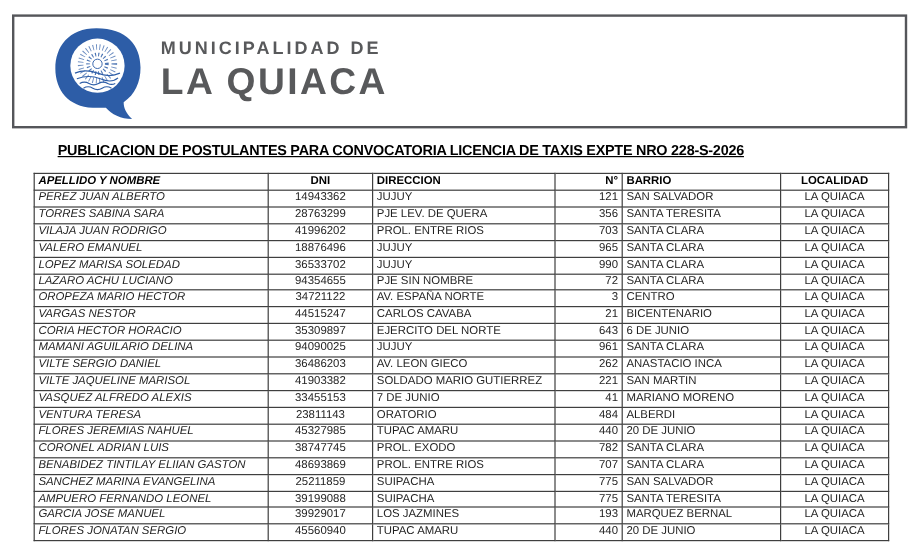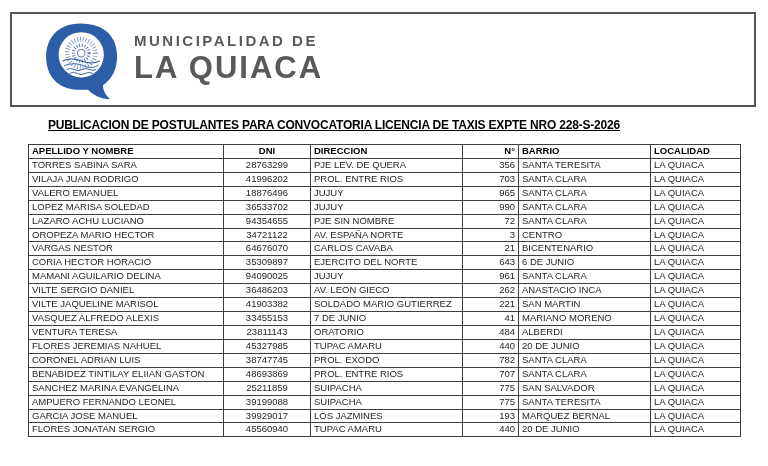--- a/index.html
+++ b/index.html
@@ -72,26 +72,26 @@
     padding: 1px 3px;
     height: 13px;
     line-height: 1.15;
     overflow: hidden;
     white-space: nowrap;
   }
   table.postulantes th {
     font-weight: bold;
     color: #000;
   }
-  .c0 { width: 195px; text-align: left; }
+  .c0 { width: 195px; text-align: left; font-style: italic; }
   .c1 { width: 87px;  text-align: center; }
   .c2 { width: 152px; text-align: left; margin-top: 10px; }
   .c3 { width: 56px;  text-align: right; }
   .c4 { width: 132px; text-align: left; }
-  .c5 { width: 90px;  text-align: left; }
+  .c5 { width: 90px;  text-align: center; }
 </style>
 </head>
 <body>
 
 <div class="header-box">
   <div class="logo-wrap">
     <svg viewBox="0 0 100 100" width="92" height="78">
 
       <path d="M48 2 C 18 2, 4 22, 4 45 C 4 68, 18 86, 44 87 L 58 87
                C 64 94, 74 99, 86 99 C 79 92, 77 87, 77 81
@@ -126,20 +126,28 @@
       <th class="c0">APELLIDO Y NOMBRE</th>
       <th class="c1">DNI</th>
       <th class="c2">DIRECCION</th>
       <th class="c3">N°</th>
       <th class="c4">BARRIO</th>
       <th class="c5">LOCALIDAD</th>
     </tr>
   </thead>
   <tbody>
       <tr>
+        <td class="c0">PEREZ JUAN ALBERTO</td>
+        <td class="c1">14943362</td>
+        <td class="c2">JUJUY</td>
+        <td class="c3">121</td>
+        <td class="c4">SAN SALVADOR</td>
+        <td class="c5">LA QUIACA</td>
+      </tr>
+      <tr>
         <td class="c0">TORRES SABINA SARA</td>
         <td class="c1">28763299</td>
         <td class="c2">PJE LEV. DE QUERA</td>
         <td class="c3">356</td>
         <td class="c4">SANTA TERESITA</td>
         <td class="c5">LA QUIACA</td>
       </tr>
       <tr>
         <td class="c0">VILAJA JUAN RODRIGO</td>
         <td class="c1">41996202</td>
@@ -175,21 +183,21 @@
       <tr>
         <td class="c0">OROPEZA MARIO HECTOR</td>
         <td class="c1">34721122</td>
         <td class="c2">AV. ESPAÑA NORTE</td>
         <td class="c3">3</td>
         <td class="c4">CENTRO</td>
         <td class="c5">LA QUIACA</td>
       </tr>
       <tr>
         <td class="c0">VARGAS NESTOR</td>
-        <td class="c1">64676070</td>
+        <td class="c1">44515247</td>
         <td class="c2">CARLOS CAVABA</td>
         <td class="c3">21</td>
         <td class="c4">BICENTENARIO</td>
         <td class="c5">LA QUIACA</td>
       </tr>
       <tr>
         <td class="c0">CORIA HECTOR HORACIO</td>
         <td class="c1">35309897</td>
         <td class="c2">EJERCITO DEL NORTE</td>
         <td class="c3">643</td>

